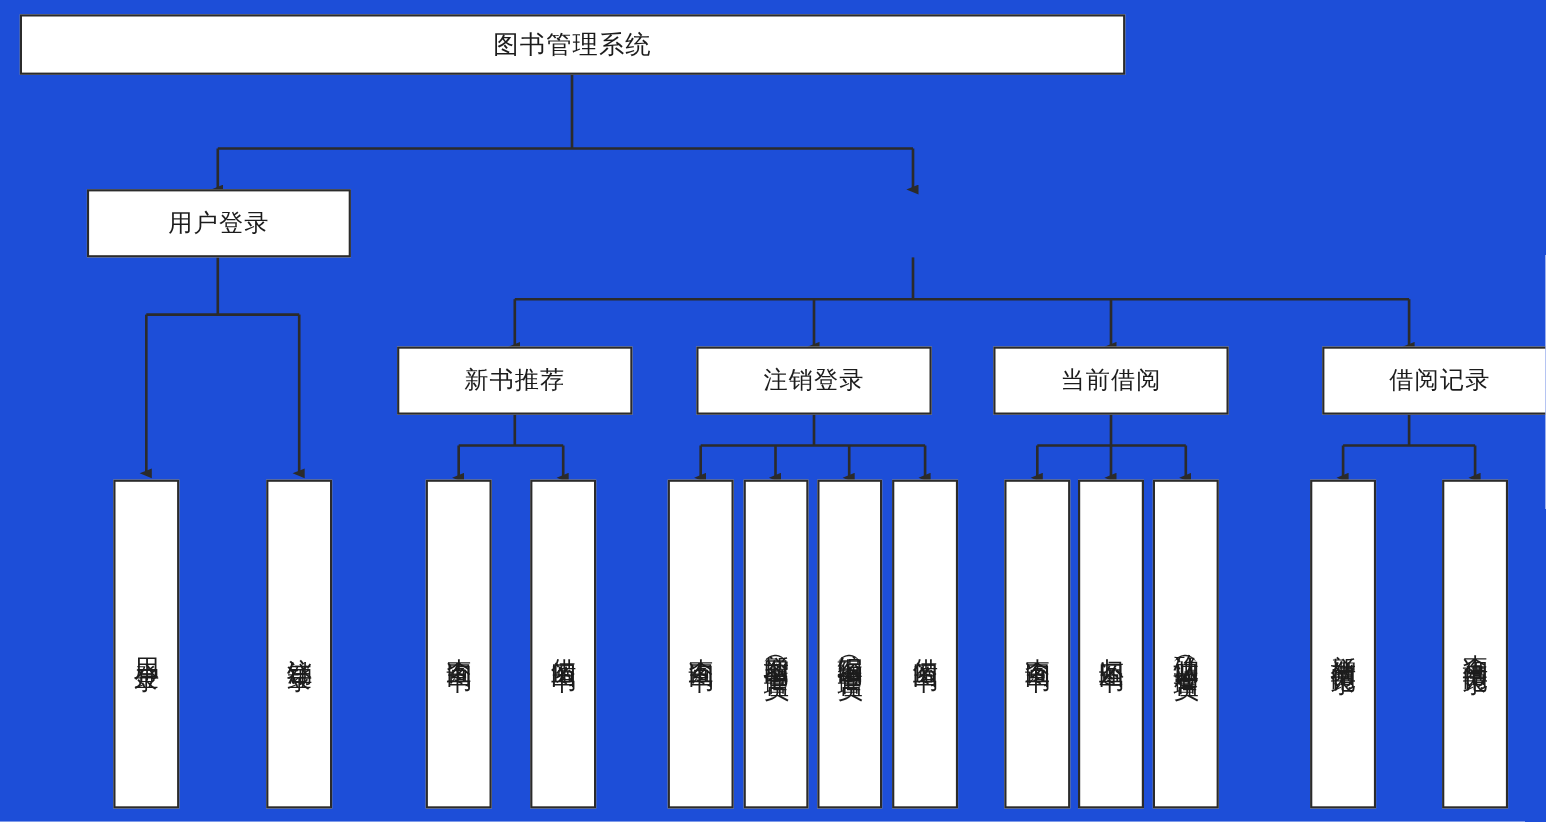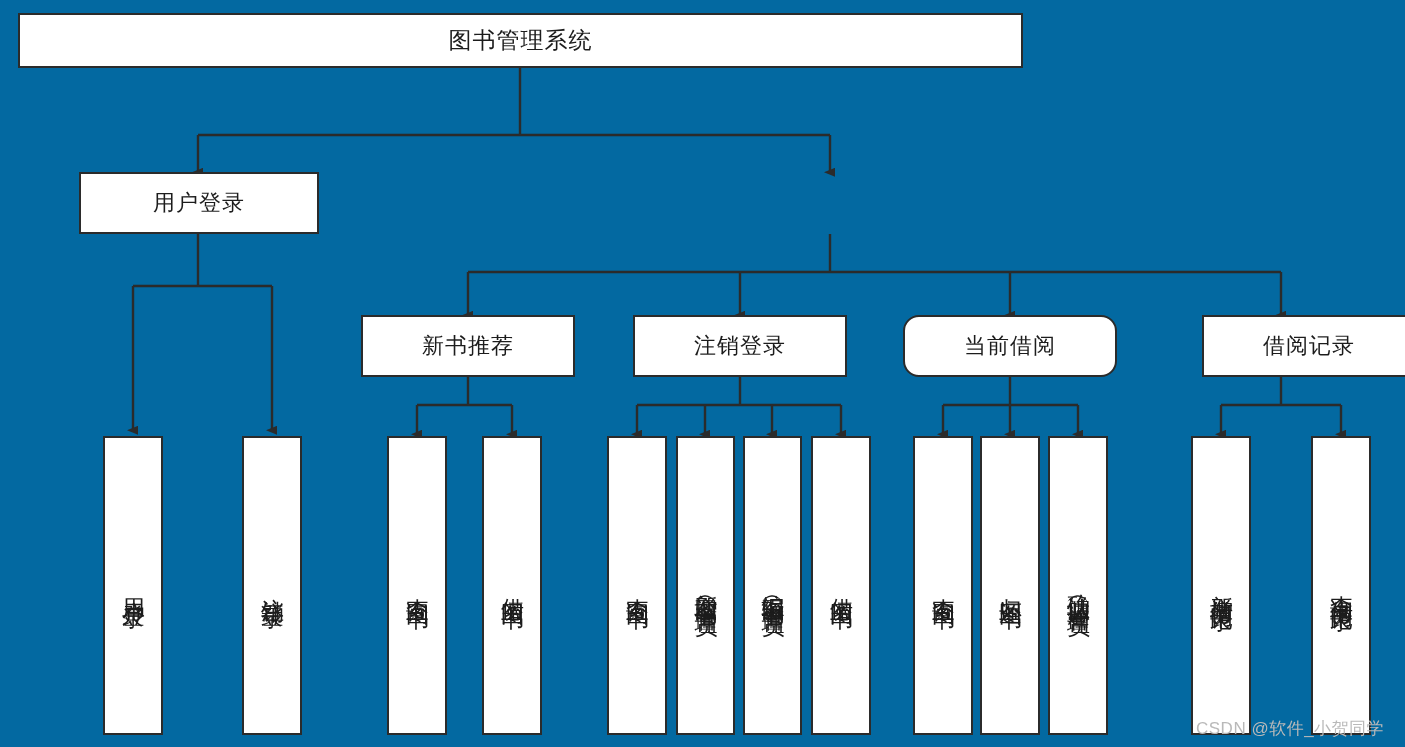--- a/index.html
+++ b/index.html
@@ -4,21 +4,21 @@
 <style>
   html,body{margin:0;padding:0;background:#ffffff;}
   body{
     font-family:"Liberation Sans","DejaVu Sans",sans-serif;
     color:#1a1a1a;
   }
   #canvas{
     position:relative;
     width:1405px;
     height:747px;
-    background:#0369a1;
+    background:#1d4ed8;
     overflow:hidden;
   }
   #edges{
     position:absolute;
     left:0; top:0;
     width:1405px; height:747px;
     pointer-events:none;
   }
   .node{
     position:absolute;
@@ -131,21 +131,21 @@
   <div class="node lvl1" style="left:79px;top:172px;width:240px;height:62px;">
     <span class="label">用户登录</span>
   </div>
 
   <div class="node lvl2" style="left:361px;top:315px;width:214px;height:62px;">
     <span class="label">新书推荐</span>
   </div>
   <div class="node lvl2" style="left:633px;top:315px;width:214px;height:62px;">
     <span class="label">注销登录</span>
   </div>
-  <div class="node lvl2" style="left:903px;top:315px;width:214px;height:62px;border-radius:16px;">
+  <div class="node lvl2" style="left:903px;top:315px;width:214px;height:62px;">
     <span class="label">当前借阅</span>
   </div>
   <div class="node lvl2" style="left:1174px;top:315px;width:214px;height:62px;margin-left:28px;">
     <span class="label">借阅记录</span>
   </div>
 
   <div class="node leaf" style="left:103px;top:436px;width:60px;height:299px;">
     <span class="label">用户登录</span>
   </div>
   <div class="node leaf" style="left:242px;top:436px;width:60px;height:299px;">
@@ -182,15 +182,14 @@
     <span class="label">确认归还（管理员）</span>
   </div>
 
   <div class="node leaf" style="left:1191px;top:436px;width:60px;height:299px;">
     <span class="label">新增借阅记录</span>
   </div>
   <div class="node leaf" style="left:1311px;top:436px;width:60px;height:299px;">
     <span class="label">查询借阅记录</span>
   </div>
 
-  <div class="watermark" style="left:1196px;top:717px;">CSDN @软件_小贺同学</div>
 
 </div>
 
 </body></html>

